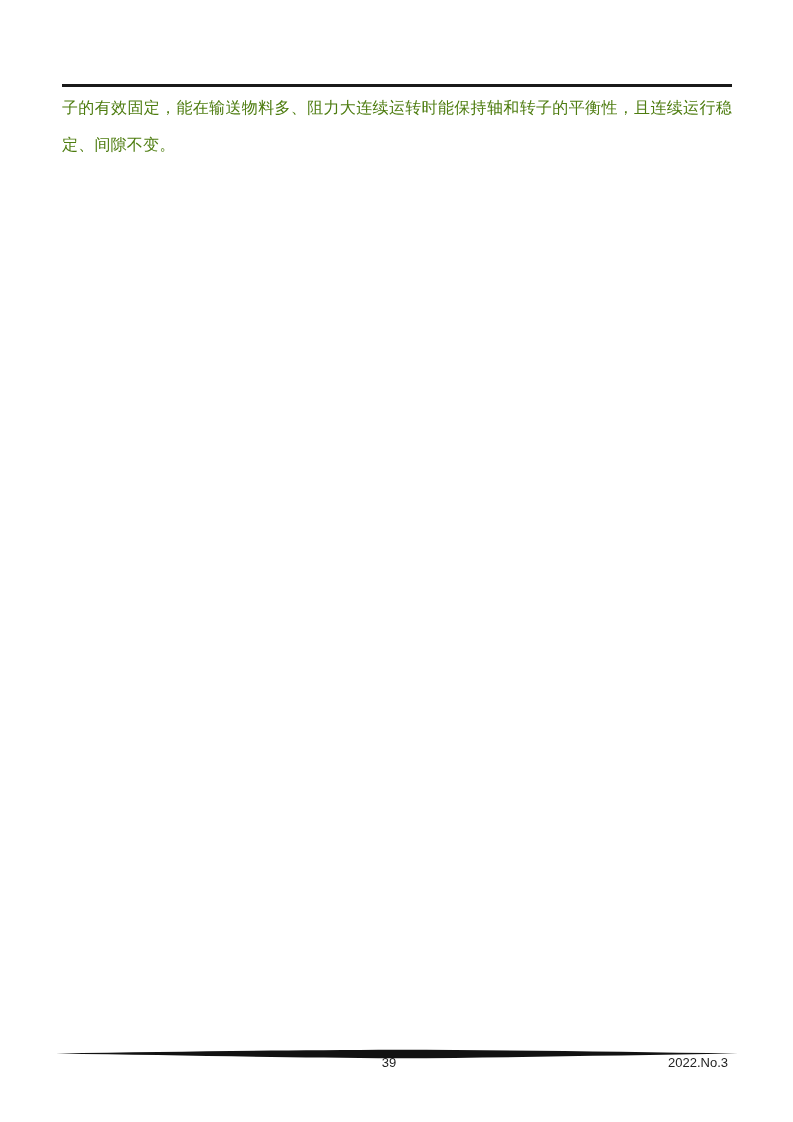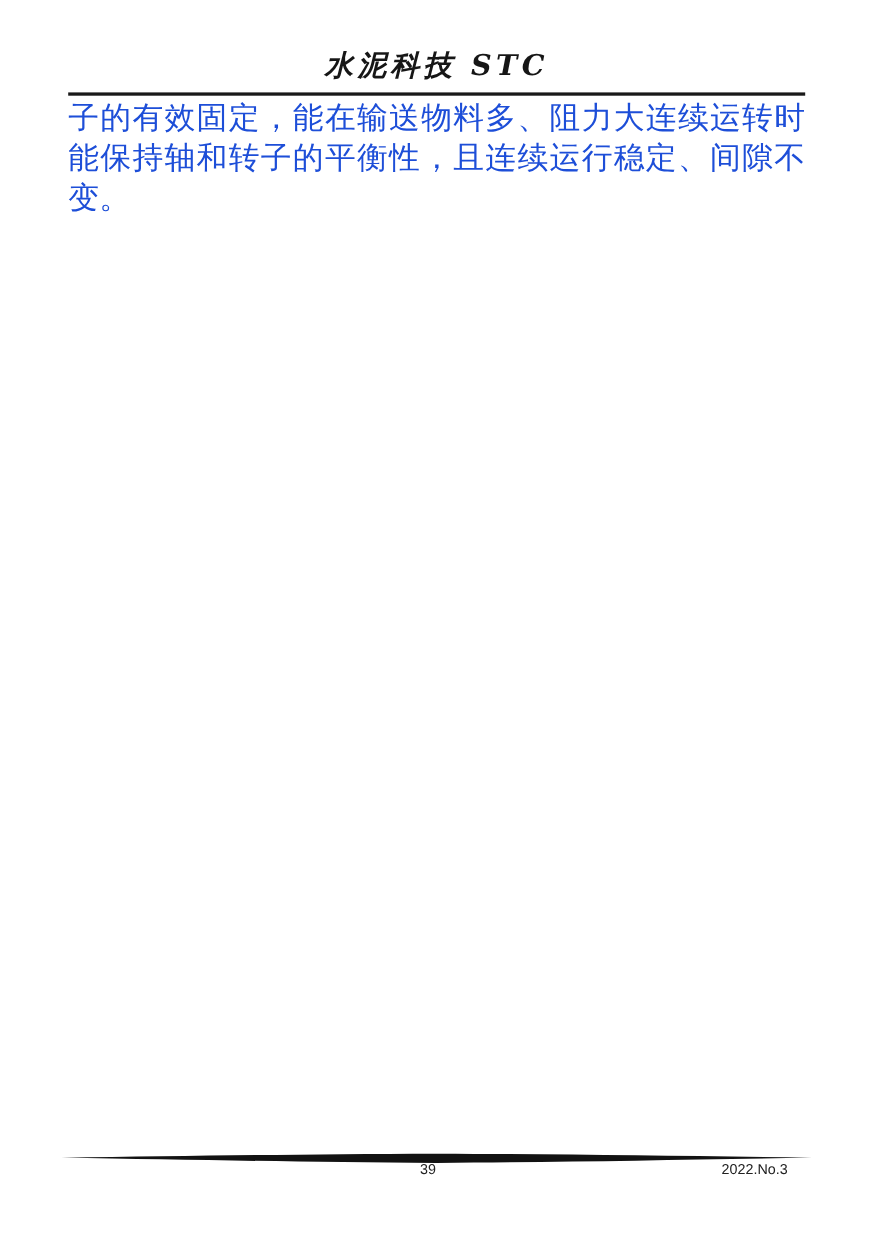--- a/index.html
+++ b/index.html
@@ -47,25 +47,25 @@
     height: 3px;
     background: #191919;
   }
 
   
   .body-text {
     position: absolute;
     top: 90px;
     left: 62px;
     width: 670px;
-    font-size: 28px;
+    font-size: 16px;
     line-height: 36.5px;
     text-align: justify;
     text-justify: inter-ideograph;
-    color: #1d4ed8;
+    color: #4d7c0f;
     letter-spacing: 0.2px;
   }
 
   .body-text p {
     margin: 0;
   }
 
   .body-text p.indent {
     text-indent: 2em;
   }
@@ -92,32 +92,29 @@
 
   .footer-page-number {
     position: absolute;
     left: 0;
     right: 16px;
     text-align: center;
   }
 
   .footer-issue {
     position: absolute;
-    right: 16px;
+    right: 4px;
     text-align: right;
   }
 </style>
 </head>
 <body>
 
 <div class="page">
 
-  <div class="journal-header">
-    <div class="journal-title">水泥科技 STC</div>
-  </div>
   <div class="header-rule"></div>
 
   <div class="body-text">
     <p>子的有效固定，能在输送物料多、阻力大连续运转时能保持轴和转子的平衡性，且连续运行稳定、间隙不变。</p>
   </div>
 
   <div class="footer-rule">
     <svg width="682" height="10" viewBox="0 0 682 10">
       <path d="M0,4.5 C 120,2.8 220,1.2 341,0.8 C 462,1.2 562,2.8 682,4.5
                C 562,6.2 462,8.6 341,9.2 C 220,8.6 120,6.2 0,4.5 Z" fill="#121212"></path>

